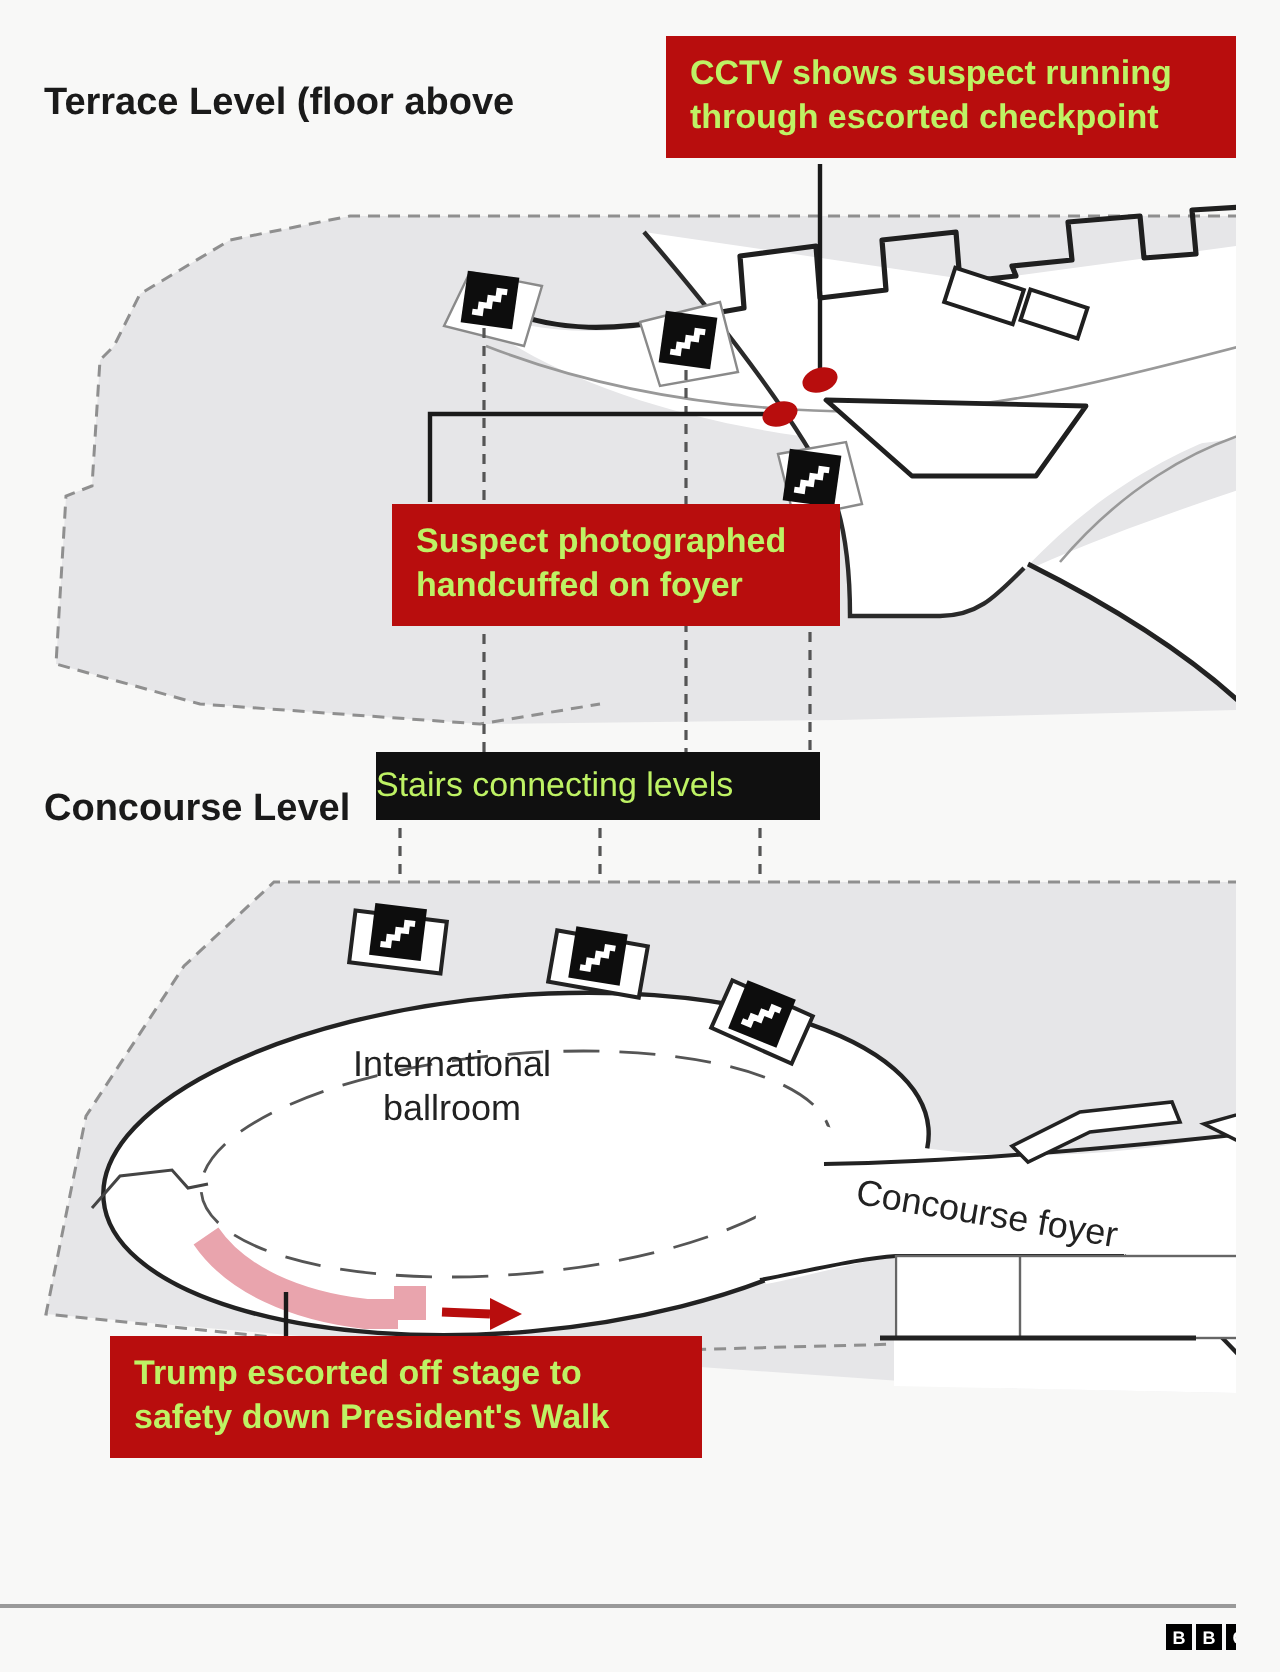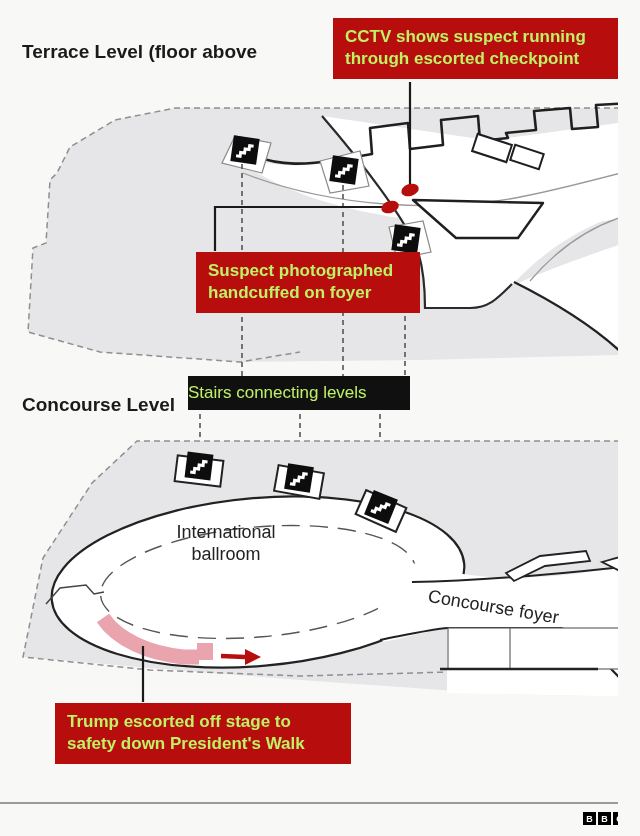--- a/index.html
+++ b/index.html
@@ -149,21 +149,21 @@
 
   <div class="map-label center" style="left:126px;top:522px;width:200px;">
     <div>International</div>
     <div>ballroom</div>
   </div>
 
   <div class="map-label rot" style="left:430px;top:586px;width:190px;">
     <div>Concourse foyer</div>
   </div>
 
-  <div class="callout red" style="left:55px;top:703px;width:296px;">
+  <div class="callout red" style="left:55px;top:668px;width:296px;">
     <div>Trump escorted off stage to</div>
     <div>safety down President's Walk</div>
   </div>
 
   <div id="footer-line"></div>
   <div id="bbc-logo">
     <div class="bbc-block">B</div>
     <div class="bbc-block">B</div>
     <div class="bbc-block">C</div>
   </div>

